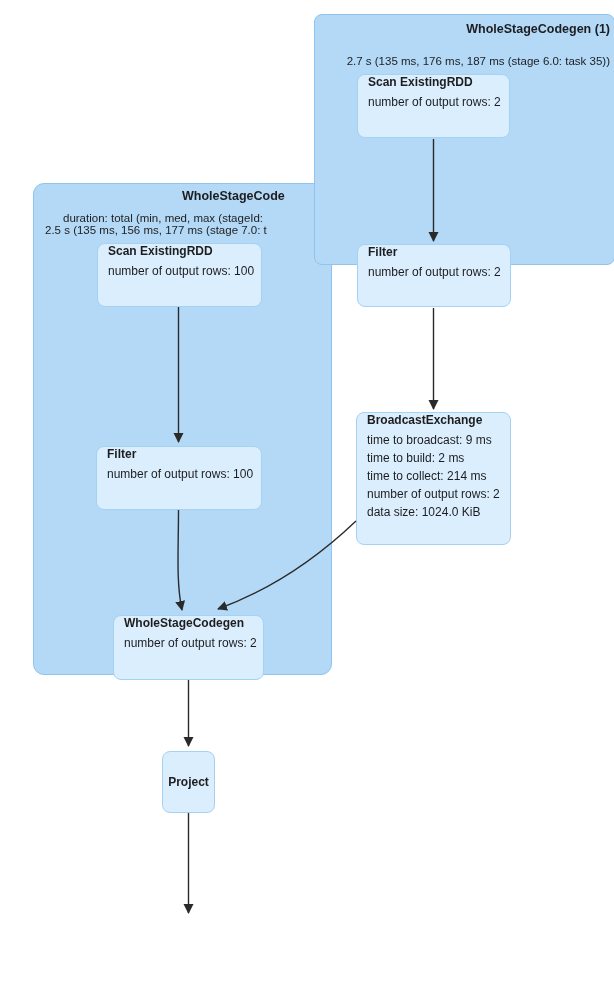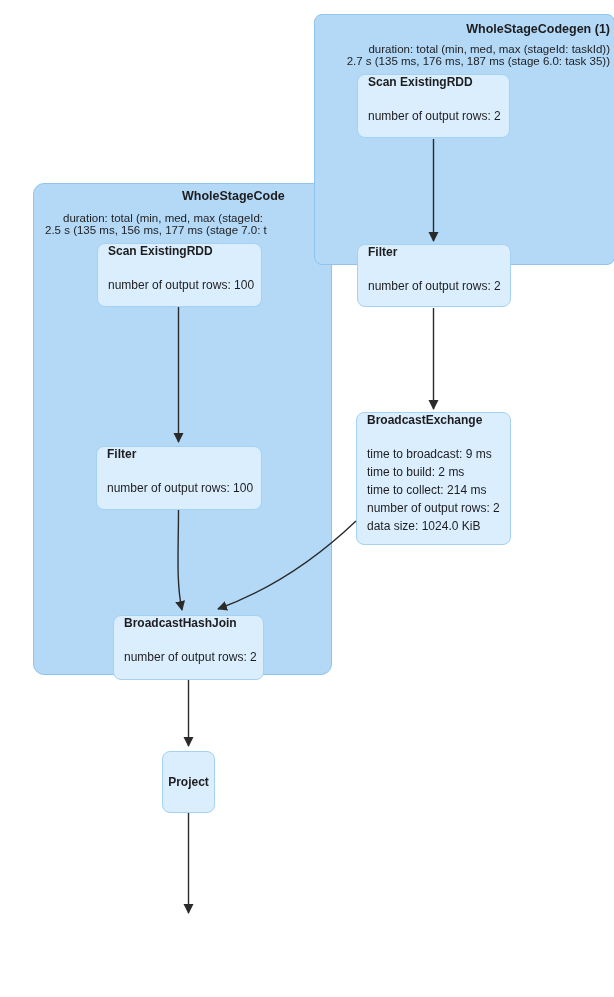--- a/index.html
+++ b/index.html
@@ -25,21 +25,21 @@
   .cluster-duration{
     position:absolute;font-size:11.5px;line-height:11.5px;white-space:nowrap;
   }
   .right-align{text-align:right;}
   .node{
     position:absolute;background:var(--node-fill);
     border:1px solid var(--node-border);border-radius:8px;box-sizing:border-box;
     padding:0 10px;z-index:3;
   }
   .node-title{font-size:12px;font-weight:bold;white-space:nowrap;}
-  .node-metrics{margin-top:18px;font-size:12px;line-height:18px;white-space:nowrap;}
+  .node-metrics{margin-top:4px;font-size:12px;line-height:18px;white-space:nowrap;}
   .node.centered{
     display:flex;align-items:center;justify-content:center;padding:0;
   }
   .node.centered .node-title{margin:0;}
   #edge-layer{
     position:absolute;left:0;top:0;z-index:4;pointer-events:none;
   }
   #edge-layer .edge{
     fill:none;stroke:var(--arrow);stroke-width:1.4;
   }
@@ -53,21 +53,20 @@
 <div id="canvas">
 
   <div class="cluster z1" style="left:33px;top:183px;width:299px;height:492px;border-radius:11px;">
     <div class="cluster-title" style="left:148px;top:5px;">WholeStageCode</div>
     <div class="cluster-duration" style="left:29px;top:29px;">duration: total (min, med, max (stageId:</div>
     <div class="cluster-duration" style="left:11px;top:41px;">2.5 s (135 ms, 156 ms, 177 ms (stage 7.0: t</div>
   </div>
 
   <div class="cluster z2" style="left:270px;top:14px;width:301px;height:251px;margin-left:44px;">
     <div class="cluster-title" style="right:4px;top:7px;">WholeStageCodegen (1)</div>
-    <div class="cluster-duration right-align" style="right:4px;top:29px;">duration: total (min, med, max (stageId: taskId))</div>
     <div class="cluster-duration right-align" style="right:4px;top:41px;">2.7 s (135 ms, 176 ms, 187 ms (stage 6.0: task 35))</div>
   </div>
 
   <div class="node" style="left:357px;top:74px;width:153px;height:64px;">
     <div class="node-title">Scan ExistingRDD</div>
     <div class="node-metrics">
       <div>number of output rows: 2</div>
     </div>
   </div>
 
@@ -97,21 +96,21 @@
   </div>
 
   <div class="node" style="left:96px;top:446px;width:166px;height:64px;">
     <div class="node-title">Filter</div>
     <div class="node-metrics">
       <div>number of output rows: 100</div>
     </div>
   </div>
 
   <div class="node" style="left:113px;top:615px;width:151px;height:65px;">
-    <div class="node-title">BroadcastHashJoin</div>
+    <div class="node-title">WholeStageCodegen</div>
     <div class="node-metrics">
       <div>number of output rows: 2</div>
     </div>
   </div>
 
   <div class="node centered" style="left:162px;top:751px;width:53px;height:62px;">
     <div class="node-title">Project</div>
   </div>
 
 

